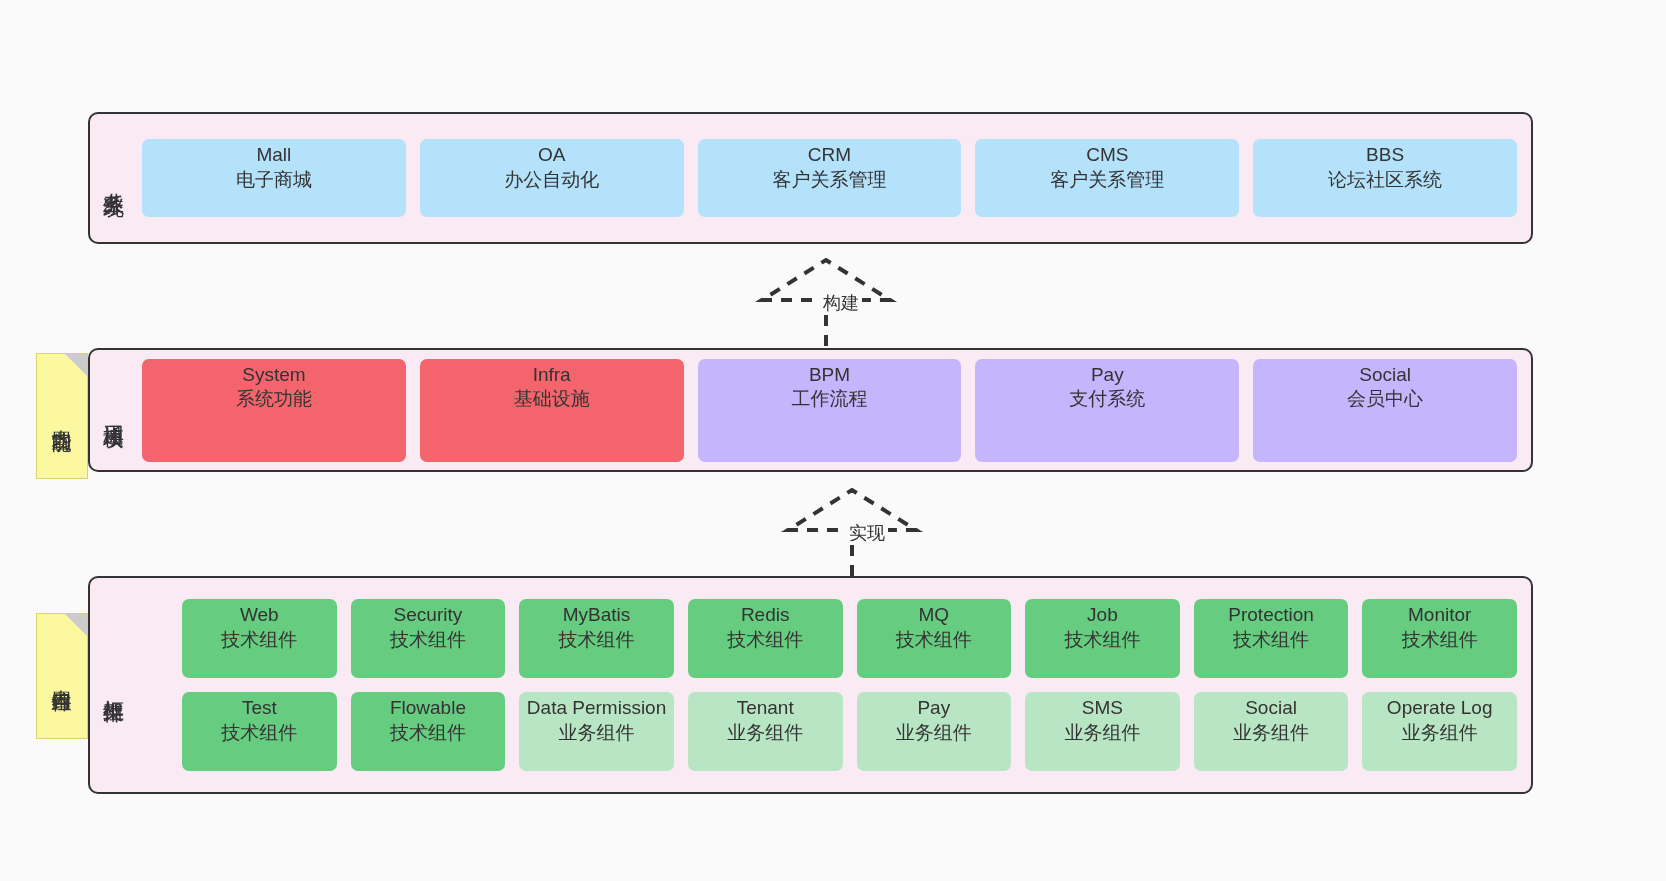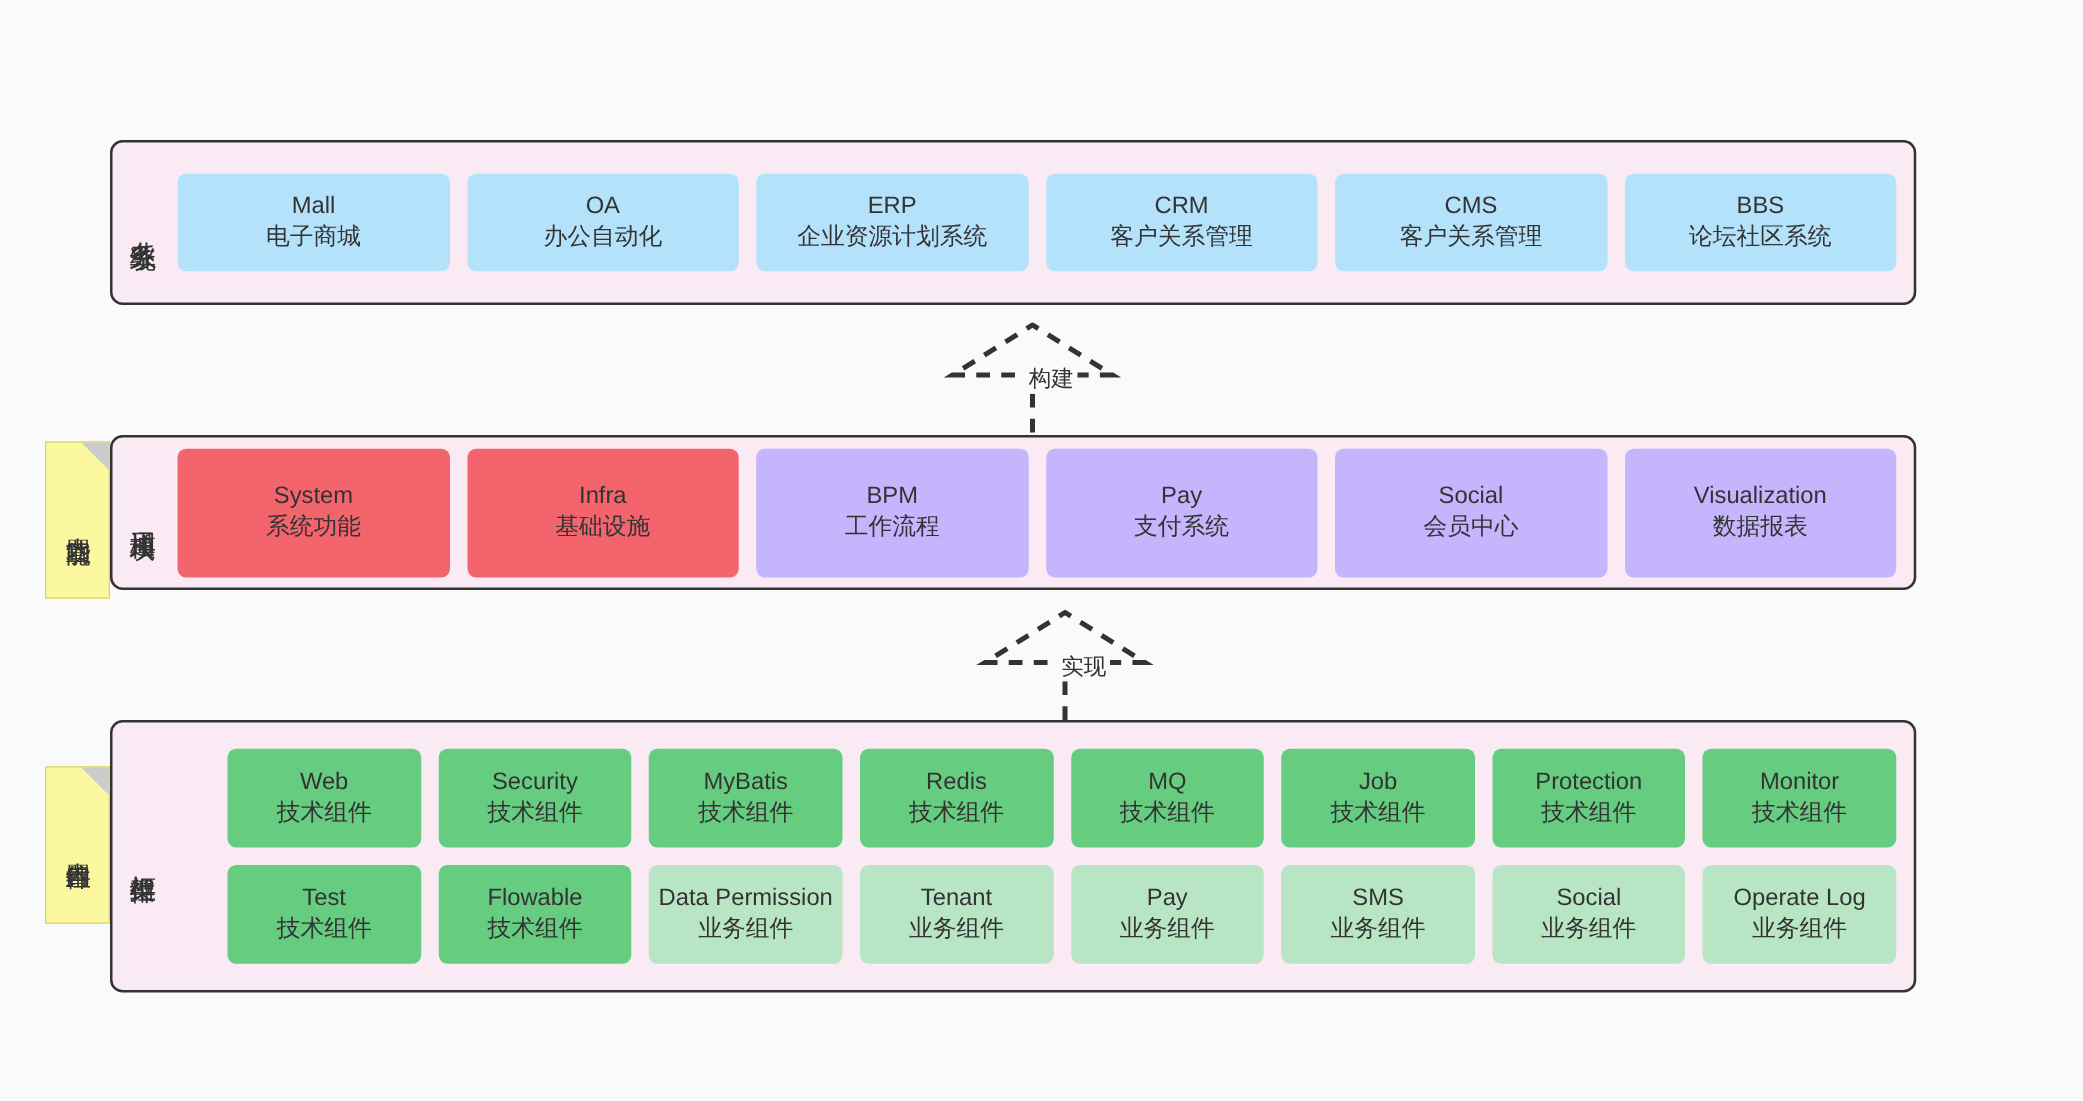--- a/index.html
+++ b/index.html
@@ -64,21 +64,21 @@
   }
 
   
   .card {
     flex: 1 1 0;
     box-sizing: border-box;
     border-radius: 7px;
     display: flex;
     flex-direction: column;
     align-items: center;
-    justify-content: center;
+    justify-content: flex-start;
     text-align: center;
     font-size: 19px;
     line-height: 1.3;
     color: #333333;
     padding: 4px 6px;
   }
   .card .en { white-space: nowrap; }
   .card .cn { white-space: nowrap; }
   .card.wrap .en { white-space: normal; }
 
@@ -144,24 +144,20 @@
         <div class="card blue">
           <span class="en">Mall</span>
           <span class="cn">电子商城</span>
         </div>
 
         <div class="card blue">
           <span class="en">OA</span>
           <span class="cn">办公自动化</span>
         </div>
 
-        <div class="card blue">
-          <span class="en">ERP</span>
-          <span class="cn">企业资源计划系统</span>
-        </div>
 
         <div class="card blue">
           <span class="en">CRM</span>
           <span class="cn">客户关系管理</span>
         </div>
 
         <div class="card blue">
           <span class="en">CMS</span>
           <span class="cn">客户关系管理</span>
         </div>
@@ -210,24 +206,20 @@
         <div class="card pink">
           <span class="en">Pay</span>
           <span class="cn">支付系统</span>
         </div>
 
         <div class="card pink">
           <span class="en">Social</span>
           <span class="cn">会员中心</span>
         </div>
 
-        <div class="card pink">
-          <span class="en">Visualization</span>
-          <span class="cn">数据报表</span>
-        </div>
 
       </div>
     </div>
   </div>
 
   <div class="arrow-wrap" style="left:778px; top:488px; width:160px; height:90px;">
     <svg width="160" height="90" viewBox="0 0 160 90">
       <path d="M 74 88 L 74 42 L 10 42 L 74 2 L 138 42 L 74 42" fill="none" stroke="#333333" stroke-width="4" stroke-dasharray="11,9" stroke-linecap="butt" stroke-linejoin="miter"></path>
     </svg>
     <span class="arrow-label" style="left:68px; top:33px;">实现</span>

